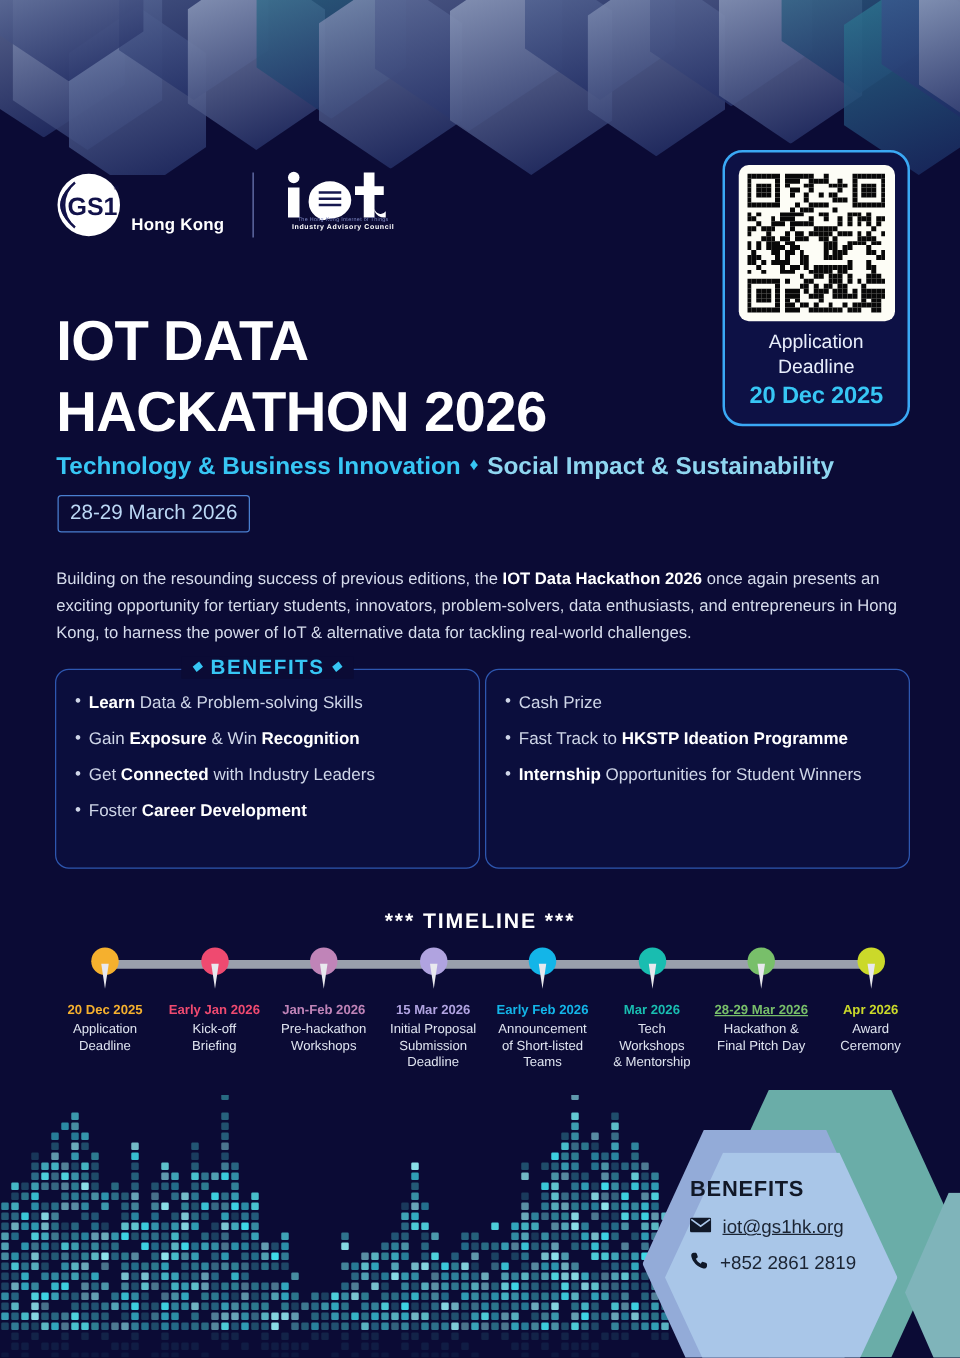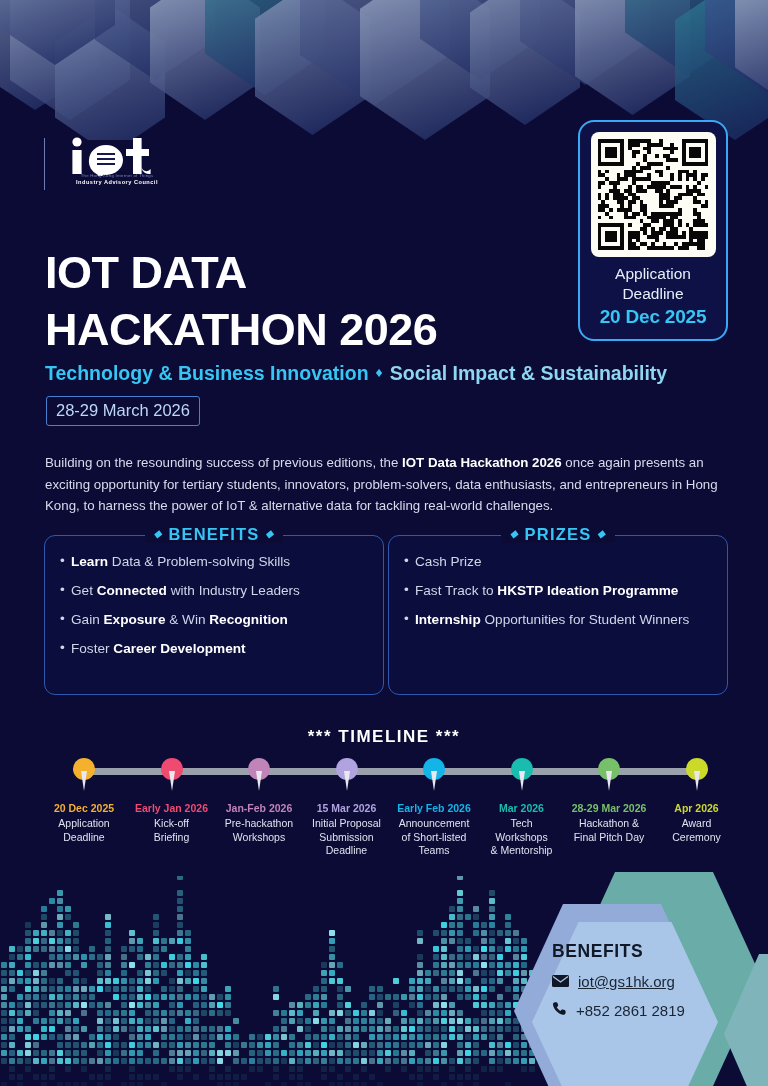--- a/index.html
+++ b/index.html
@@ -1028,20 +1028,36 @@
     <div class="px" style="left: 529px; bottom: 70px; background: rgb(58, 167, 187); opacity: 0.995405;"></div>
     <div class="px" style="left: 529px; bottom: 78px; background: rgb(47, 127, 148); opacity: 0.689492;"></div>
     <div class="px" style="left: 529px; bottom: 86px; background: rgb(99, 201, 212); opacity: 0.965776;"></div>
     <div class="px" style="left: 529px; bottom: 94px; background: rgb(143, 231, 239); opacity: 0.603647;"></div>
     <div class="px" style="left: 529px; bottom: 102px; background: rgb(47, 127, 148); opacity: 0.864679;"></div>
     <div class="px" style="left: 529px; bottom: 110px; background: rgb(99, 201, 212); opacity: 0.937768;"></div>
     <div class="px" style="left: 529px; bottom: 14px; background: rgb(42, 107, 133); opacity: 0.25;"></div>
   </div>
 
 <div class="logos">
+  <div class="gs1">
+    <div class="gs1circle">
+      <svg width="54" height="54" viewBox="0 0 54 54">
+        <circle cx="27" cy="27" r="25" fill="#ffffff"></circle>
+        <g fill="none" stroke="#12124a" stroke-width="1.9">
+          <path d="M16 9 A23 23 0 0 0 16 45"></path>
+          <path d="M12 13 A19 19 0 0 0 12 41"></path>
+          <path d="M9 17 A15 15 0 0 0 9 37"></path>
+          <path d="M7 21 A11 11 0 0 0 7 33"></path>
+        </g>
+        <text x="30" y="35" text-anchor="middle" font-family="Liberation Sans, sans-serif" font-size="20" font-weight="bold" fill="#12124a">GS1</text>
+        <text x="47" y="15" font-family="Liberation Sans, sans-serif" font-size="6" fill="#12124a">®</text>
+      </svg>
+    </div>
+    <div class="gs1-hk">Hong Kong</div>
+  </div>
 
   <div class="divider"></div>
 
   <div class="iotlogo">
     <svg width="96" height="40" viewBox="0 0 96 40">
 
       <circle cx="10" cy="6" r="4.6" fill="#ffffff"></circle>
       <rect x="5.4" y="14" width="9.2" height="24" fill="#ffffff"></rect>
 
       <path d="M22 24 a17 15 0 1 1 34 0 a17 15 0 0 1 -17 15 l-3 0 l-6 7 l1 -7 a17 15 0 0 1 -9 -15 z" fill="#ffffff"></path>
@@ -1927,30 +1943,27 @@
 <div class="datebadge">28-29 March 2026</div>
 
 <p class="para"><span>Building on the resounding success of previous editions, the </span><b>IOT Data Hackathon 2026</b><span> once again presents an exciting opportunity for tertiary students, innovators, problem-solvers, data enthusiasts, and entrepreneurs in Hong Kong, to harness the power of IoT &amp; alternative data for tackling real-world challenges.</span></p>
 
 <div class="panel" id="benefits">
   <div class="hdr">
     <span><i class="di">◆</i>&nbsp;<em style="font-style:normal">BENEFITS</em>&nbsp;<i class="di">◆</i></span>
   </div>
   <ul id="benefits-list">
       <li><b>Learn</b><span> Data &amp; Problem-solving Skills</span></li>
+      <li><span>Gain </span><b>Exposure</b><span> &amp; Win </span><b>Recognition</b></li>
       <li><span>Get </span><b>Connected</b><span> with Industry Leaders</span></li>
-      <li><span>Gain </span><b>Exposure</b><span> &amp; Win </span><b>Recognition</b></li>
       <li><span>Foster </span><b>Career Development</b></li>
     </ul>
 </div>
 
 <div class="panel" id="prizes">
-  <div class="hdr">
-    <span><i class="di">◆</i>&nbsp;<em style="font-style:normal">PRIZES</em>&nbsp;<i class="di">◆</i></span>
-  </div>
   <ul id="prizes-list">
       <li><span>Cash Prize</span></li>
       <li><span>Fast Track to </span><b>HKSTP Ideation Programme</b></li>
       <li><b>Internship</b><span> Opportunities for Student Winners</span></li>
     </ul>
 </div>
 
 <div class="tl-title">*** TIMELINE ***</div>
 <div class="tl-rail"></div>
 <div id="timeline-items">
@@ -1979,21 +1992,21 @@
       <div class="tl-date" style="color: rgb(19, 181, 232);">Early Feb 2026</div>
       <div class="tl-desc">Announcement<br>of Short-listed<br>Teams</div>
     </div>
     <div class="tl-item" style="left: 479.5px;">
       <div class="tl-pin" style="background: rgb(25, 189, 176);"></div>
       <div class="tl-date" style="color: rgb(25, 189, 176);">Mar 2026</div>
       <div class="tl-desc">Tech<br>Workshops<br>&amp; Mentorship</div>
     </div>
     <div class="tl-item" style="left: 567px;">
       <div class="tl-pin" style="background: rgb(120, 191, 106);"></div>
-      <div class="tl-date" style="color: rgb(120, 191, 106);">28-29 Mar 2026</div>
+      <div class="tl-date" style="color: rgb(120, 191, 106); text-decoration: underline;">28-29 Mar 2026</div>
       <div class="tl-desc">Hackathon &amp;<br>Final Pitch Day</div>
     </div>
     <div class="tl-item" style="left: 654.5px;">
       <div class="tl-pin" style="background: rgb(203, 217, 42);"></div>
       <div class="tl-date" style="color: rgb(203, 217, 42);">Apr 2026</div>
       <div class="tl-desc">Award<br>Ceremony</div>
     </div>
   </div>
 
 <div class="enq-wrap">

